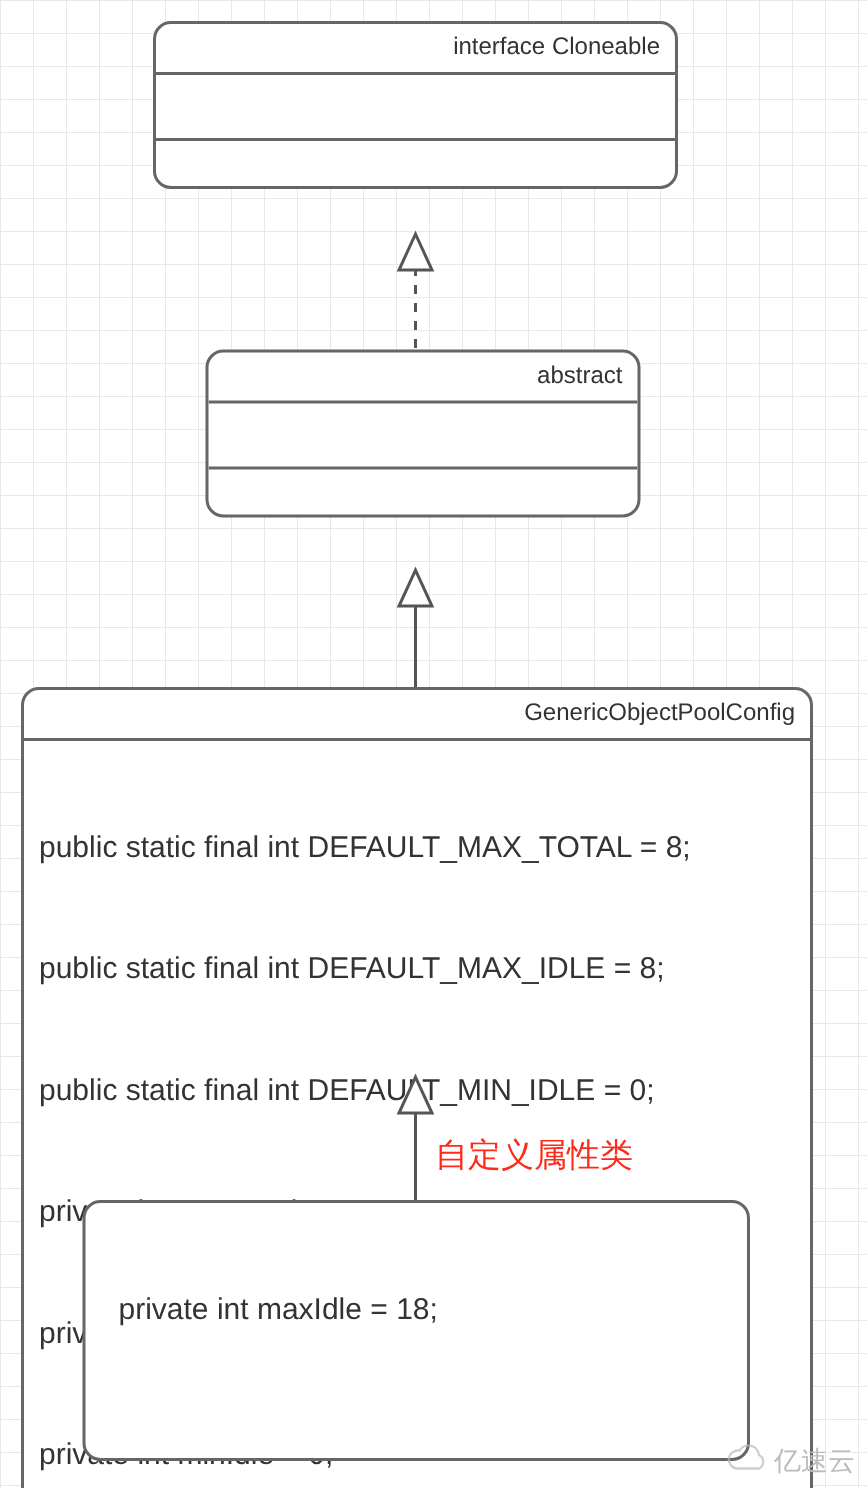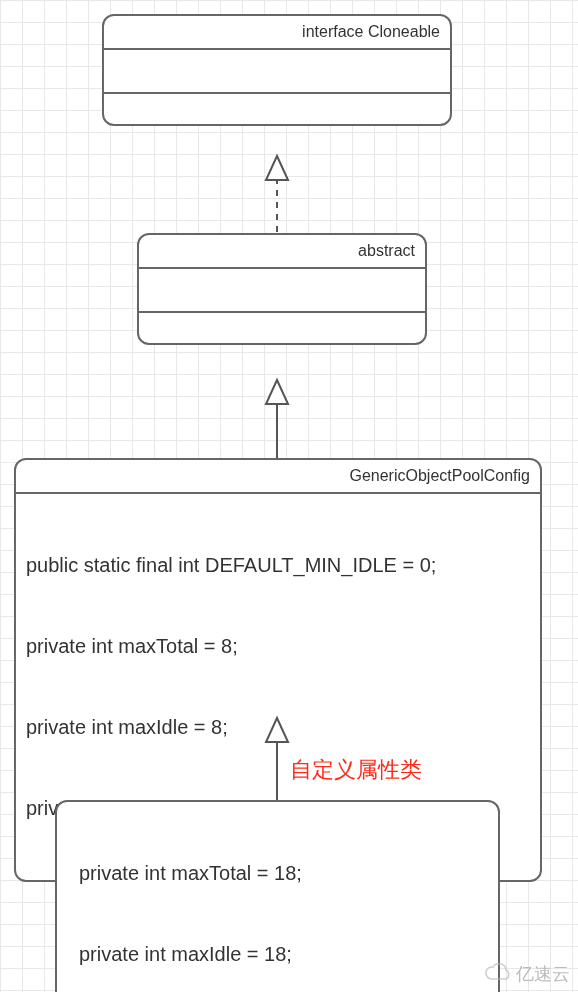--- a/index.html
+++ b/index.html
@@ -82,31 +82,32 @@
   </div>
   <div class="uml-section empty" style="height:44px;"></div>
   <div class="uml-section empty" style="height:30px;"></div>
 </div>
 
 <div class="uml-box" style="left:14px; top:458px; width:528px;">
   <div class="uml-title">
     <span class="name" style="font-weight:400">GenericObjectPoolConfig</span>
   </div>
   <div class="uml-section">
+    <div>public static final int DEFAULT_MAX_TOTAL = 8;</div>
+    <div>public static final int DEFAULT_MAX_IDLE = 8;</div>
     <div>public static final int DEFAULT_MIN_IDLE = 0;</div>
     <div>private int maxTotal = 8;</div>
     <div>private int maxIdle = 8;</div>
     <div>private int minIdle = 0;</div>
   </div>
 
 </div>
 
 <div class="uml-box" style="left:55px; top:800px; width:445px;">
   <div class="uml-section" style="padding-left:22px;">
-    <div>private int maxTotal = 18;</div>
     <div>private int maxIdle = 18;</div>
     
   </div>
 
 </div>
 
 <svg class="conn" viewBox="0 0 578 992">
 
   <g>
     <line x1="277" y1="232" x2="277" y2="180" stroke="#555" stroke-width="2" stroke-dasharray="6 6"></line>

